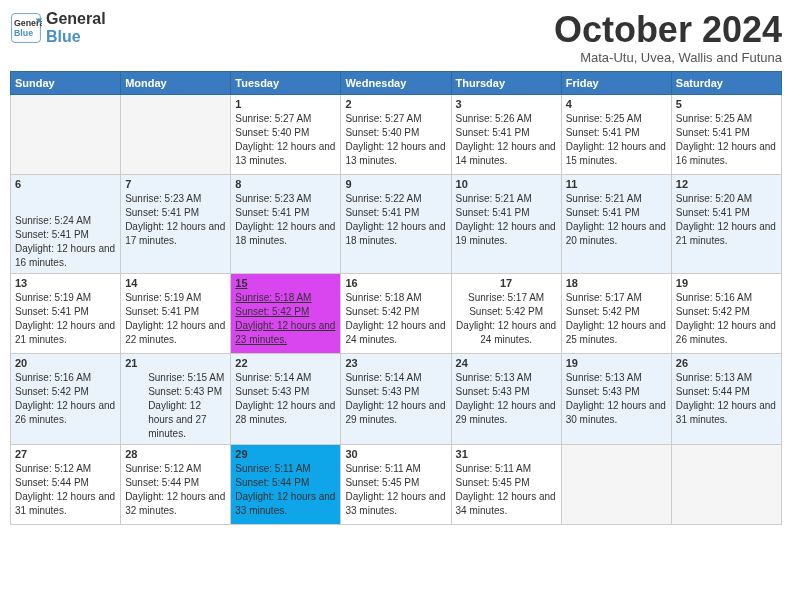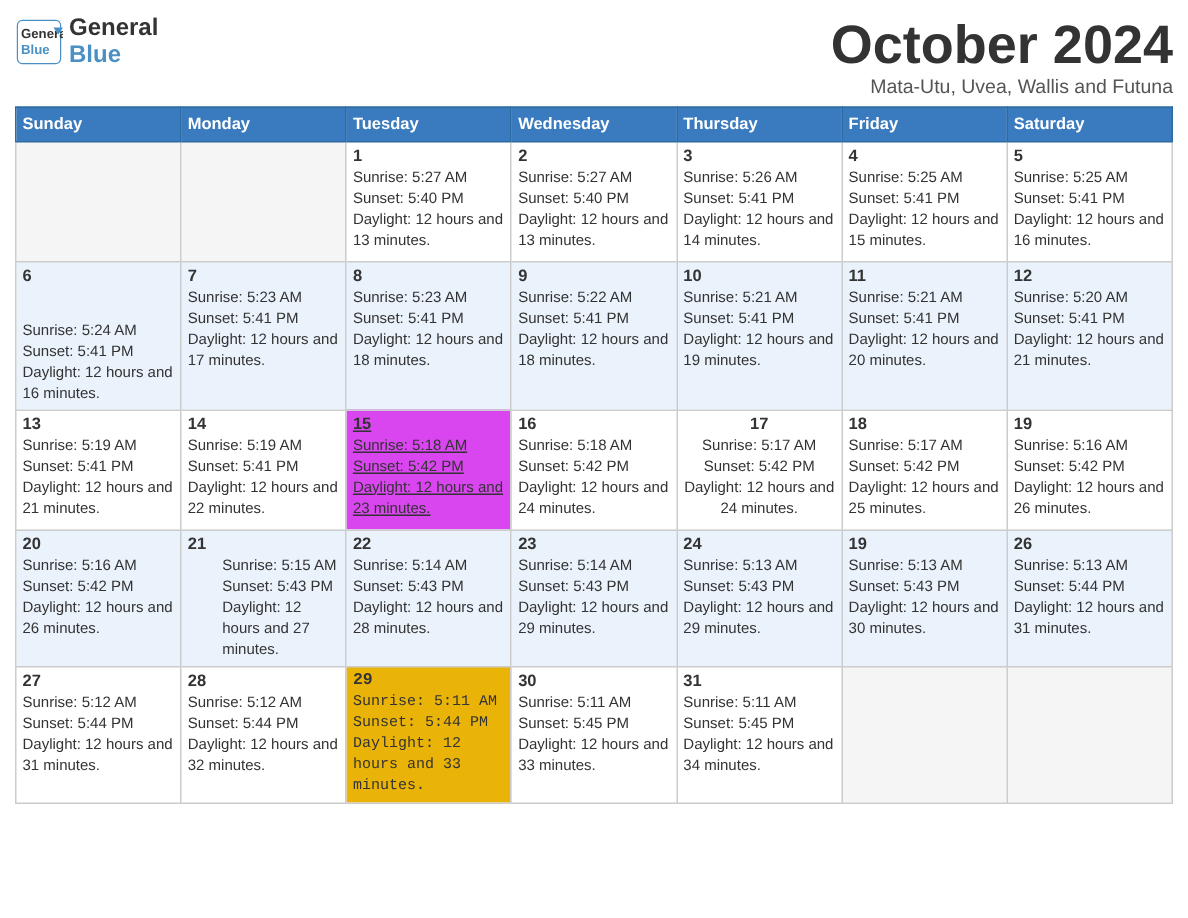--- a/index.html
+++ b/index.html
@@ -287,21 +287,21 @@
           <div class="day-info" style="white-space: pre-line;">Sunrise: 5:12 AM
 Sunset: 5:44 PM
 Daylight: 12 hours and 31 minutes.</div>
         </td>
         <td style="background: rgb(255, 255, 255);">
           <span class="day-number">28</span>
           <div class="day-info" style="white-space: pre-line;">Sunrise: 5:12 AM
 Sunset: 5:44 PM
 Daylight: 12 hours and 32 minutes.</div>
         </td>
-        <td style="background: #eab308; font-family: Liberation Mono, monospace;">
+        <td style="background: #0ea5e9;">
           <span class="day-number">29</span>
           <div class="day-info" style="white-space: pre-line;">Sunrise: 5:11 AM
 Sunset: 5:44 PM
 Daylight: 12 hours and 33 minutes.</div>
         </td>
         <td style="background: rgb(255, 255, 255);">
           <span class="day-number">30</span>
           <div class="day-info" style="white-space: pre-line;">Sunrise: 5:11 AM
 Sunset: 5:45 PM
 Daylight: 12 hours and 33 minutes.</div>

